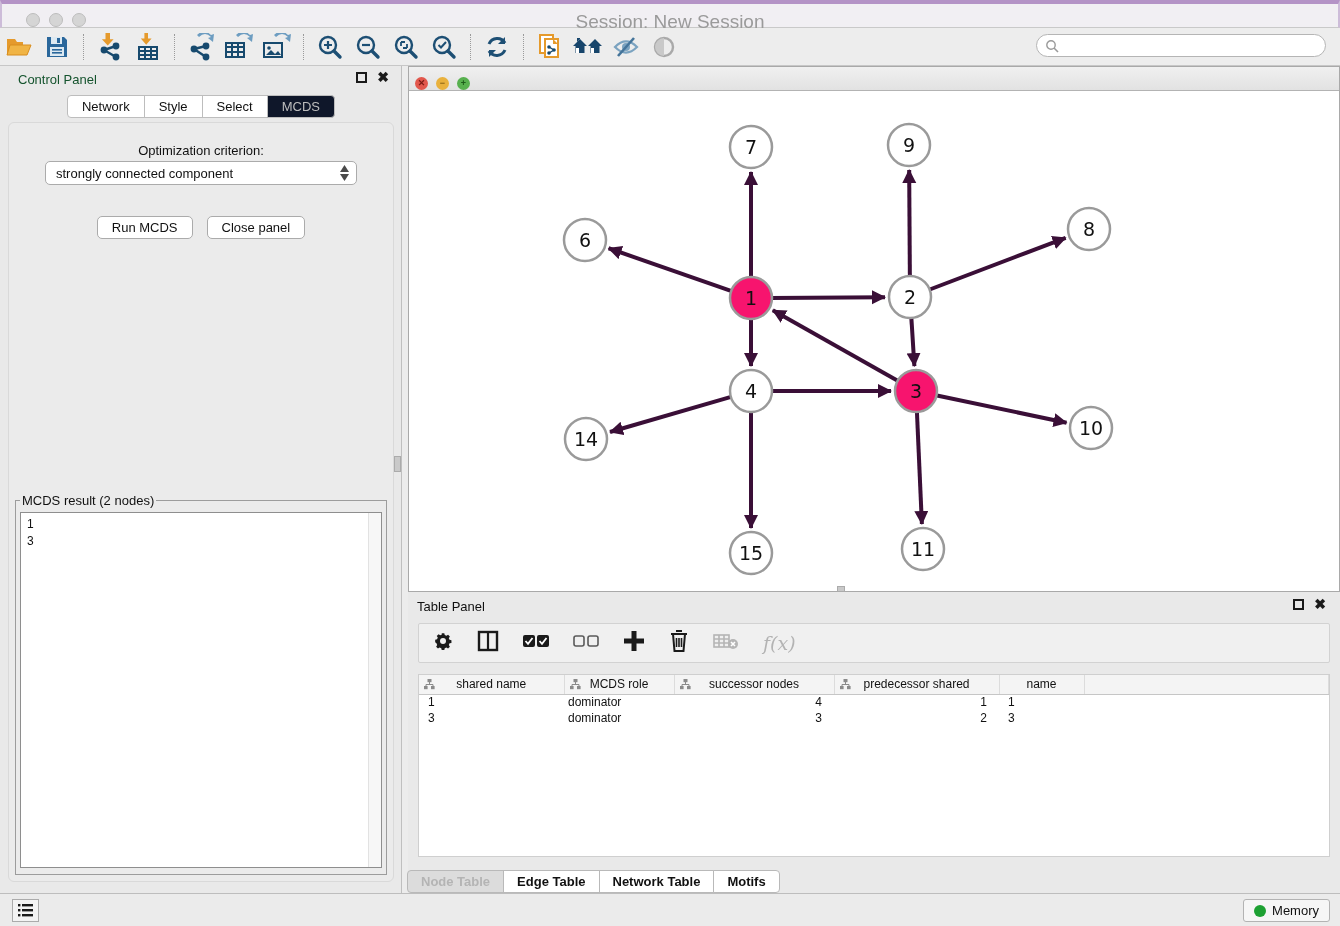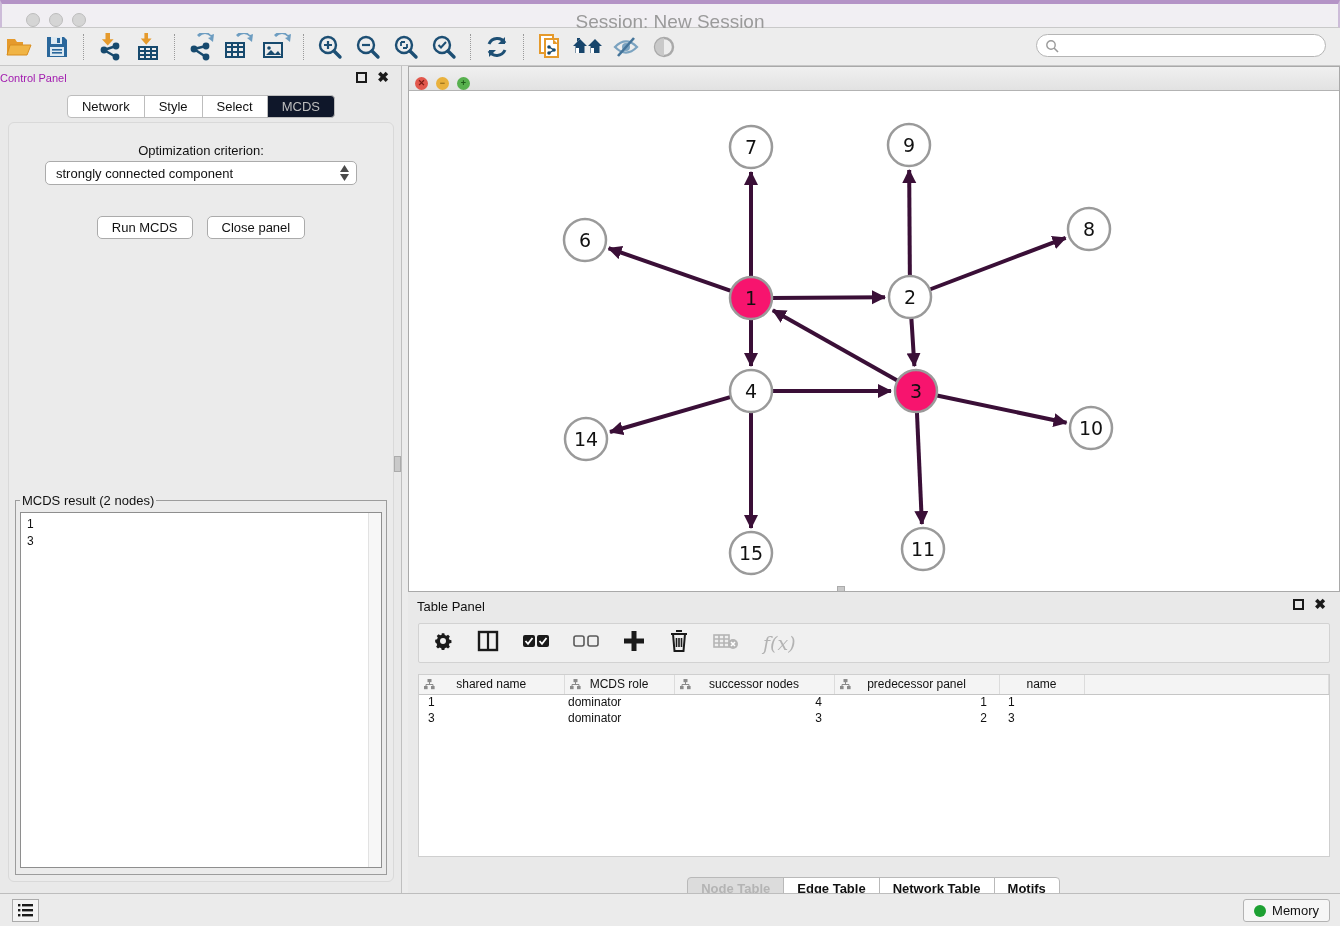--- a/index.html
+++ b/index.html
@@ -15,21 +15,21 @@
 
   
   #toolbar { left:0; top:28px; width:1340px; height:38px; background:#ededed; border-bottom:1px solid #c7c7c7; display:flex; align-items:center; }
   .tbtn { width:34px; height:30px; display:flex; align-items:center; justify-content:center; margin:0 2px; }
   .tsep { width:1px; height:26px; border-left:1px dotted #9a9a9a; margin:0 7px; }
   #search-wrap { position:absolute; right:14px; top:34px; width:290px; height:23px; background:#fff; border:1px solid #b5b5b5; border-radius:12px; display:flex; align-items:center; padding-left:8px; }
   #search-input { border:none; outline:none; flex:1; font-size:12px; background:transparent; height:18px; }
 
   
   #control-panel { left:0; top:66px; width:402px; height:827px; background:#e9e9e9; border-right:1px solid #bfbfbf; }
-  #cp-header { left:0; top:6px; font-size:11px; color:#a21caf; }
+  #cp-header { left:18px; top:6px; font-size:13px; color:#14532d; }
   .panel-winbtns { position:absolute; right:12px; top:6px; display:flex; gap:10px; align-items:center; }
   .float-btn { width:11px; height:11px; border:2px solid #1a1a1a; display:inline-block; }
   .close-x { font-size:14px; font-weight:bold; color:#1a1a1a; line-height:11px; }
   #cp-tabs { left:0; top:29px; width:402px; display:flex; justify-content:center;text-align:center; }
   .seg { border:1px solid #bdbdbd; background:#fff; color:#111; font-size:13px; padding:3px 14px; margin-left:-1px; }
   .seg:first-child { border-radius:4px 0 0 4px; margin-left:0; }
   .seg:last-child { border-radius:0 4px 4px 0; }
   .seg.active { background:#0f172a; color:#bcbcbc; }
   #cp-inner { left:8px; top:56px; width:386px; height:760px; background:#ebebeb; border:1px solid #d9d9d9; border-radius:6px; }
   #opt-label { width:100%; top:20px; text-align:center; font-size:13px; color:#111; }
@@ -56,21 +56,21 @@
   #tp-header { left:9px; top:7px; font-size:13px; color:#111; }
   #tp-toolbar { left:10px; top:31px; width:912px; height:40px; background:#f0f0f0; border:1px solid #d2d2d2; border-radius:2px; display:flex; align-items:center; padding-left:14px; gap:24px; }
   #fx-label { font-family:"DejaVu Serif", serif; font-style:italic; font-size:19px; color:#b3b3b3; }
   #tp-table { left:10px; top:82px; width:912px; height:183px; background:#fff; border:1px solid #cfcfcf; }
   table { border-collapse:collapse; width:100%; font-size:12px; table-layout:fixed; }
   thead th { background:#f4f4f4; border-right:1px solid #dcdcdc; border-bottom:1px solid #c6c6c6; font-weight:normal; height:19px; position:relative; color:#111; }
   thead th .colicon { position:absolute; left:5px; top:4px; }
   tbody td { height:16px; padding:0 4px; color:#111; }
   td.ralign { text-align:right; padding-right:12px; }
   td.lpad { padding-left:9px; }
-  #tp-tabs { left:0; top:285px; width:100%; display:flex; justify-content:center; }
+  #tp-tabs { left:0; top:278px; width:100%; display:flex; }
   .seg2 { border:1px solid #b9b9b9; background:#fff; color:#111; font-size:13px; font-weight:bold; padding:3px 13px; margin-left:-1px; }
   .seg2:first-child { border-radius:4px 0 0 4px; }
   .seg2:last-child { border-radius:0 4px 4px 0; }
   .seg2.active { background:#dcdcdc; color:#b4b4b4; }
 
   
   #statusbar { left:0; top:893px; width:1340px; height:33px; background:#ebebeb; border-top:1px solid #bdbdbd; }
   #list-btn { left:12px; top:5px; width:27px; height:23px; background:#f3f3f3; border:1px solid #ababab; display:flex; align-items:center; justify-content:center; }
   #memory-btn { right:10px; top:5px; position:absolute; height:23px; background:#f6f6f6; border:1px solid #b3b3b3; border-radius:3px; display:flex; align-items:center; padding:0 10px; gap:6px; font-size:13px; color:#111; }
   #memory-dot { width:12px; height:12px; border-radius:50%; background:#1ea133; }
@@ -455,21 +455,21 @@
                       <path d="M5.5 3 v2.5 M2 7 V5.5 h7 V7" stroke="#8a8a8a" fill="none"></path>
                     </g>
                   </svg></span><span>successor nodes</span></th>
             <th><span class="colicon"><svg width="11" height="11" viewBox="0 0 11 11">
                     <g fill="#8a8a8a">
                       <rect x="3.5" y="0" width="4" height="3.2"></rect>
                       <rect x="0" y="7" width="3.6" height="3.2"></rect>
                       <rect x="7" y="7" width="3.6" height="3.2"></rect>
                       <path d="M5.5 3 v2.5 M2 7 V5.5 h7 V7" stroke="#8a8a8a" fill="none"></path>
                     </g>
-                  </svg></span><span>predecessor panel</span></th>
+                  </svg></span><span>predecessor shared</span></th>
             <th><span>name</span></th>
             <th></th>
           </tr>
         </thead>
         <tbody id="table-body">
             <tr>
               <td class="lpad">1</td>
               <td>dominator</td>
               <td class="ralign">4</td>
               <td class="ralign">1</td>

